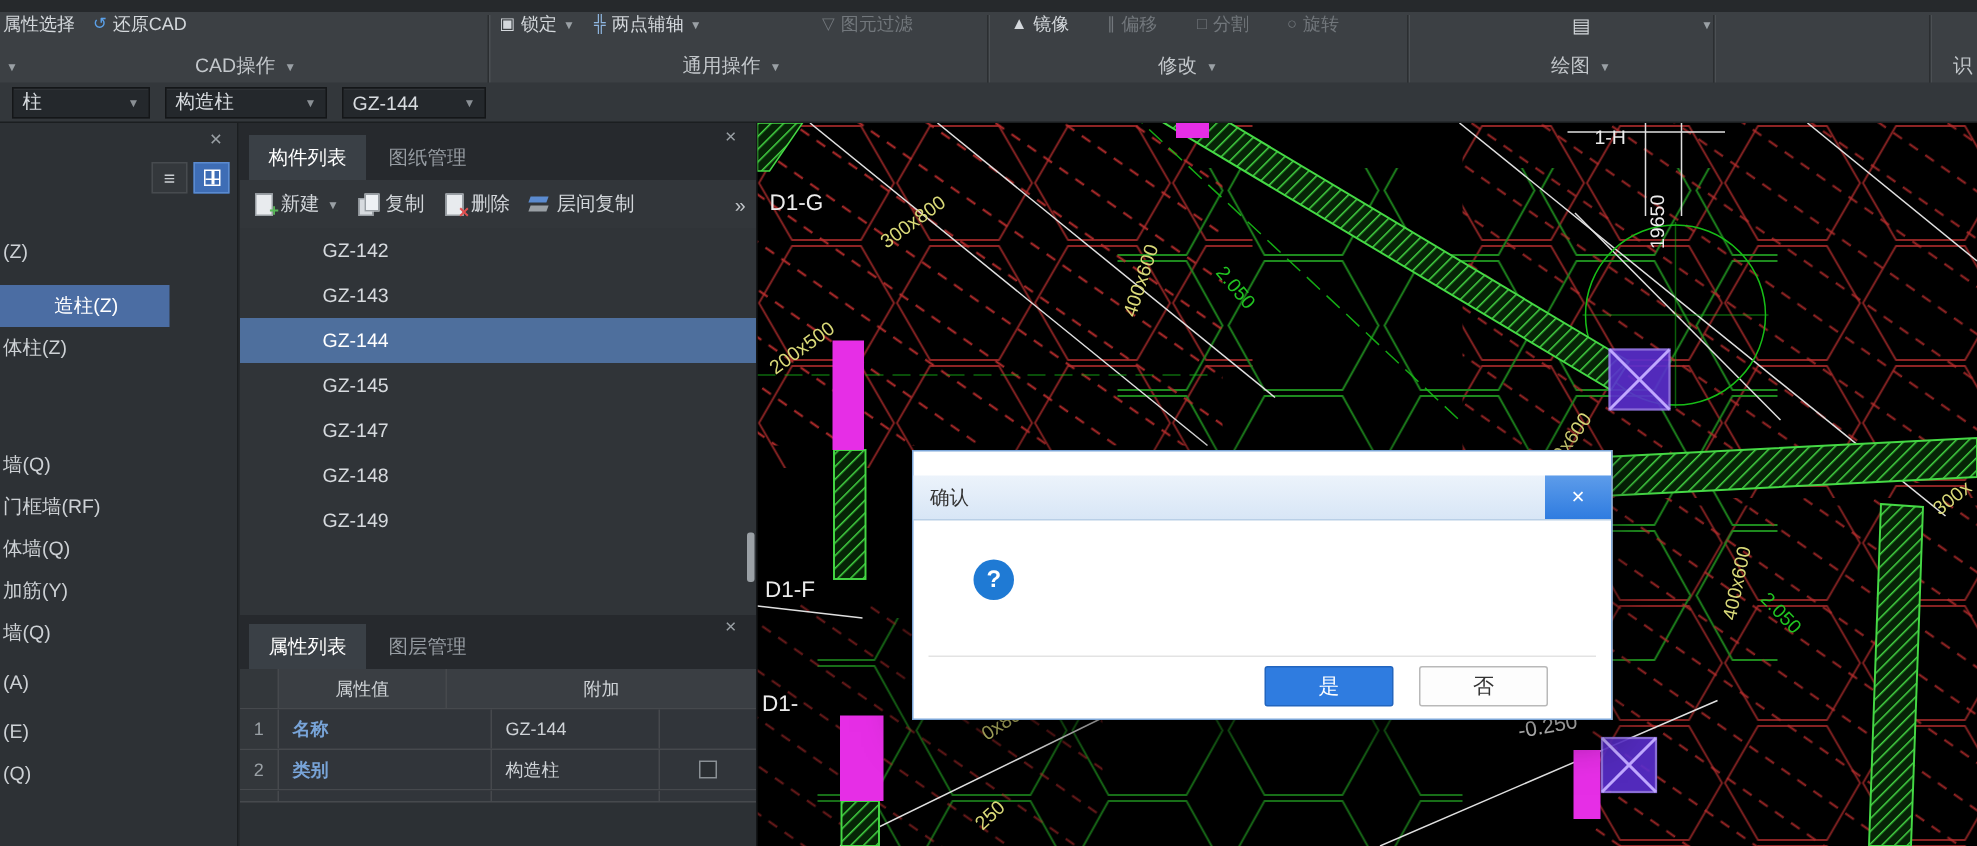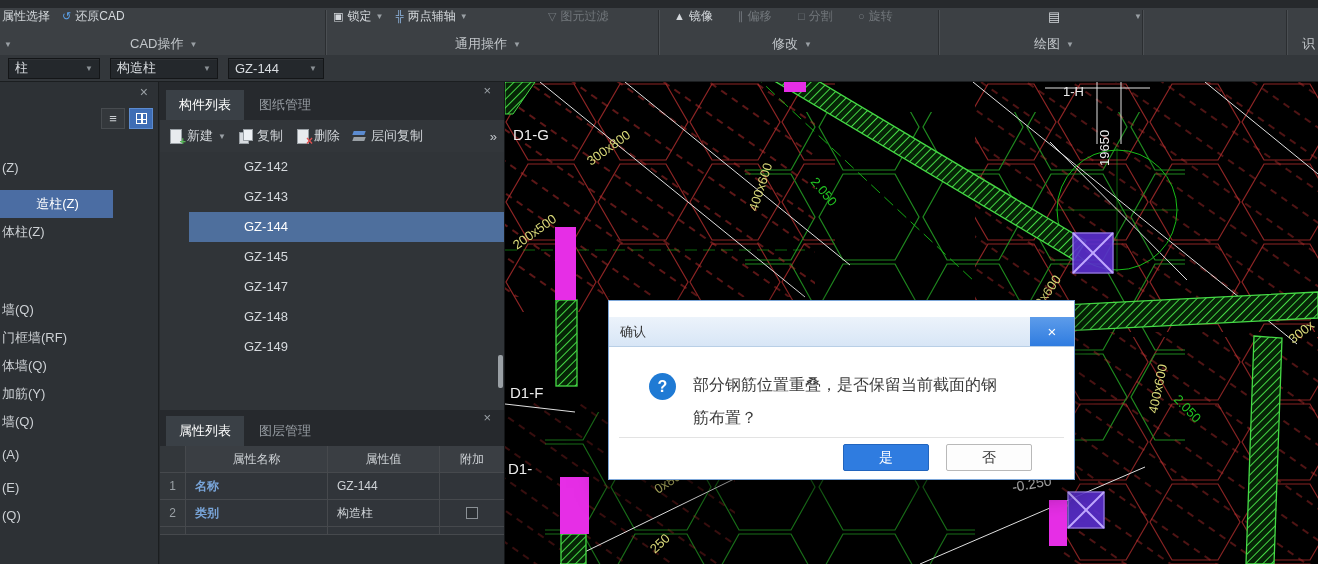--- a/index.html
+++ b/index.html
@@ -53,21 +53,21 @@
   .mi-del::after { content:"×"; position:absolute; right:-4px; bottom:-5px; color:#e05050; font-weight:700; font-size:12px; }
   .mi-floor::before { content:""; position:absolute; left:0; top:2px; width:12px; height:4px; background:#5b8bd0; transform:skewX(-20deg); }
   .mi-floor::after { content:""; position:absolute; left:0; top:8px; width:12px; height:4px; background:#9aa0a5; transform:skewX(-20deg); }
   .mp-search { margin:3px 4px; height:23px; background:#24282c; border:1px solid #4a4f54; display:flex; align-items:center; padding:0 6px; }
   .mp-search input { flex:1; background:transparent; border:none; outline:none; color:#cfd3d7; font-size:12px; font-family:inherit; }
   .mp-search input::placeholder { color:#878d93; }
   .mag { width:13px; height:13px; position:relative; flex:none; cursor:pointer; }
   .mag::before { content:""; position:absolute; left:1px; top:1px; width:7px; height:7px; border:1.5px solid #9aa0a5; border-radius:50%; }
   .mag::after { content:""; position:absolute; left:9px; top:9px; width:5px; height:1.5px; background:#9aa0a5; transform:rotate(45deg); transform-origin:0 0; }
   .mp-list { height:258px; position:relative; background:#303438; }
-  .mp-row { height:30px; line-height:30px; padding-left:55px; font-size:13px; color:#d6dade; cursor:pointer;margin-left:29px; }
+  .mp-row { height:30px; line-height:30px; padding-left:55px; font-size:13px; color:#d6dade; cursor:pointer; }
   .mp-row.selected { background:#4e6f9d; color:#fff; }
   .scroll-thumb { position:absolute; right:1px; top:203px; width:5px; height:33px; background:#9aa0a5; border-radius:2px; cursor:pointer; }
 
   
   .pp-head { background:#26292d; position:relative; padding:6px 0 0 6px; height:36px; display:flex; gap:2px; }
   .pp-close { position:absolute; top:0; right:13px; color:#9aa0a5; font-size:13px; cursor:pointer; }
   .pp-table { font-size:12px; color:#ced2d6; }
   .pp-hrow, .pp-row { display:flex; height:27px; line-height:26px; border-bottom:1px solid #46494d; background:#31353a; }
   .pp-hrow { background:#3a3e43; }
   .col-num { width:26px; text-align:center; background:#33373b; border-right:1px solid #46494d; color:#9aa0a5; flex:none; }
@@ -257,21 +257,20 @@
     </div>
 
     <div class="pp-head">
       <div class="pp-close">×</div>
       <div class="tab active">属性列表</div>
       <div class="tab">图层管理</div>
     </div>
     <div class="pp-table">
       <div class="pp-hrow">
         <div class="col-num"></div>
-        <div class="col-name">属性名称</div>
         <div class="col-val">属性值</div>
         <div class="col-att">附加</div>
       </div>
       <div class="pp-row">
         <div class="col-num">1</div>
         <div class="col-name">名称</div>
         <div class="col-val">GZ-144</div>
         <div class="col-att"></div>
       </div>
       <div class="pp-row">
@@ -403,24 +402,20 @@
 
   <div class="dialog">
     <div class="dlg-title">
       <span>确认</span>
       <div class="dlg-close">
         <span>×</span>
       </div>
     </div>
     <div class="dlg-body">
       <div class="q-icon">?</div>
-      <div class="dlg-msg">
-        <div>部分钢筋位置重叠，是否保留当前截面的钢</div>
-        <div>筋布置？</div>
-      </div>
     </div>
     <div class="dlg-sep"></div>
     <div class="dlg-actions">
       <button class="btn btn-yes">是</button>
       <button class="btn btn-no">否</button>
     </div>
   </div>
 
 </div>
 

